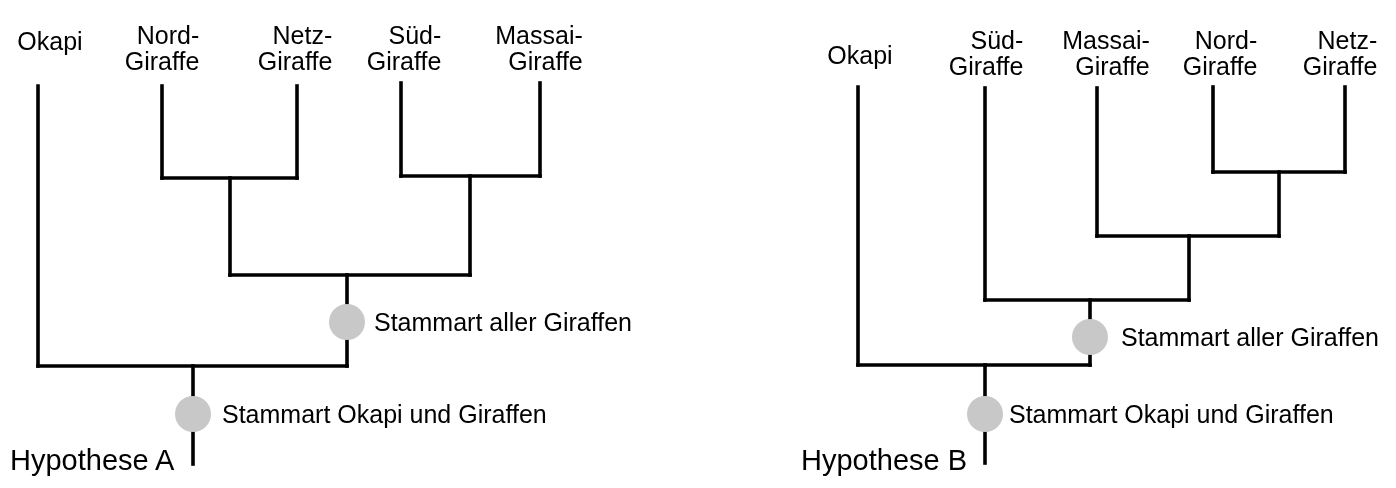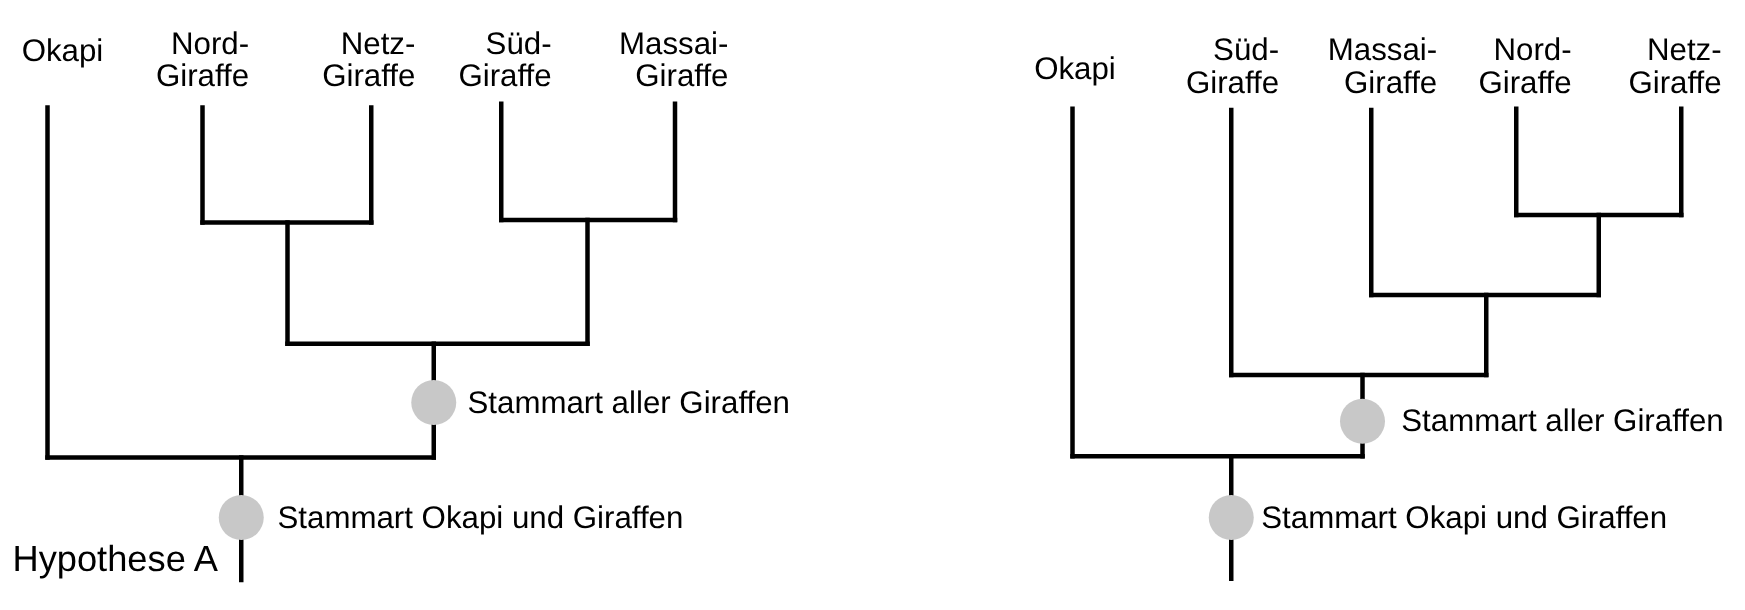--- a/index.html
+++ b/index.html
@@ -35,20 +35,21 @@
     position: absolute;
     font-size: 25px;
     line-height: 26px;
     white-space: nowrap;
   }
   .hypothesis-title {
     position: absolute;
     font-size: 29px;
     line-height: 30px;
     white-space: nowrap;
+    margin-top: 12px;
   }
 </style>
 </head>
 <body>
 
 <div class="canvas" style="background: rgb(255, 255, 255);">
   <svg class="tree-svg" viewBox="0 0 1396 488" xmlns="http://www.w3.org/2000/svg">
       <g>
         <line x1="38" y1="86" x2="38" y2="366" stroke="#000000" stroke-width="3.6" stroke-linecap="square"></line>
         <line x1="162" y1="86" x2="162" y2="178" stroke="#000000" stroke-width="3.6" stroke-linecap="square"></line>
@@ -79,20 +80,21 @@
         <line x1="985" y1="300" x2="1189" y2="300" stroke="#000000" stroke-width="3.6" stroke-linecap="square"></line>
         <line x1="1090" y1="300" x2="1090" y2="365" stroke="#000000" stroke-width="3.6" stroke-linecap="square"></line>
         <line x1="858" y1="365" x2="1090" y2="365" stroke="#000000" stroke-width="3.6" stroke-linecap="square"></line>
         <line x1="985" y1="365" x2="985" y2="463" stroke="#000000" stroke-width="3.6" stroke-linecap="square"></line>
         <circle cx="1090" cy="337" r="18" fill="#c8c8c8"></circle>
         <circle cx="985" cy="414" r="18" fill="#c8c8c8"></circle>
       </g>
     </svg>
 
   <div class="hypothesis-title" style="left: 10px; top: 433px;">Hypothese A</div>
+  <div class="hypothesis-title" style="left: 801px; top: 433px;">Hypothese B</div>
 <div class="tip-label" style="left: 50px; top: 28px;">
       <div>Okapi</div>
     </div>
     <div class="tip-label" style="left: 162px; top: 22px;">
       <div>Nord-</div>
       <div>Giraffe</div>
     </div>
     <div class="tip-label" style="left: 295px; top: 22px;">
       <div>Netz-</div>
       <div>Giraffe</div>

